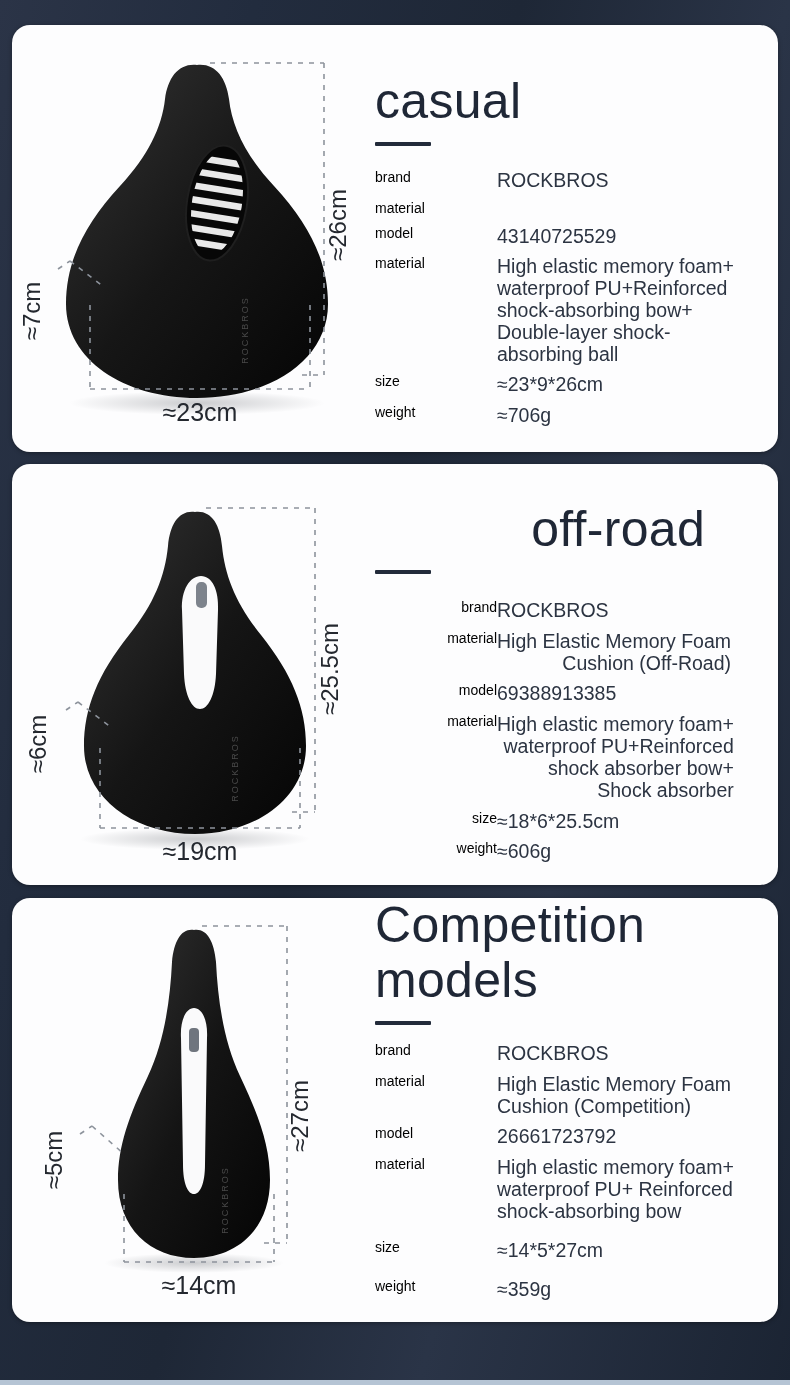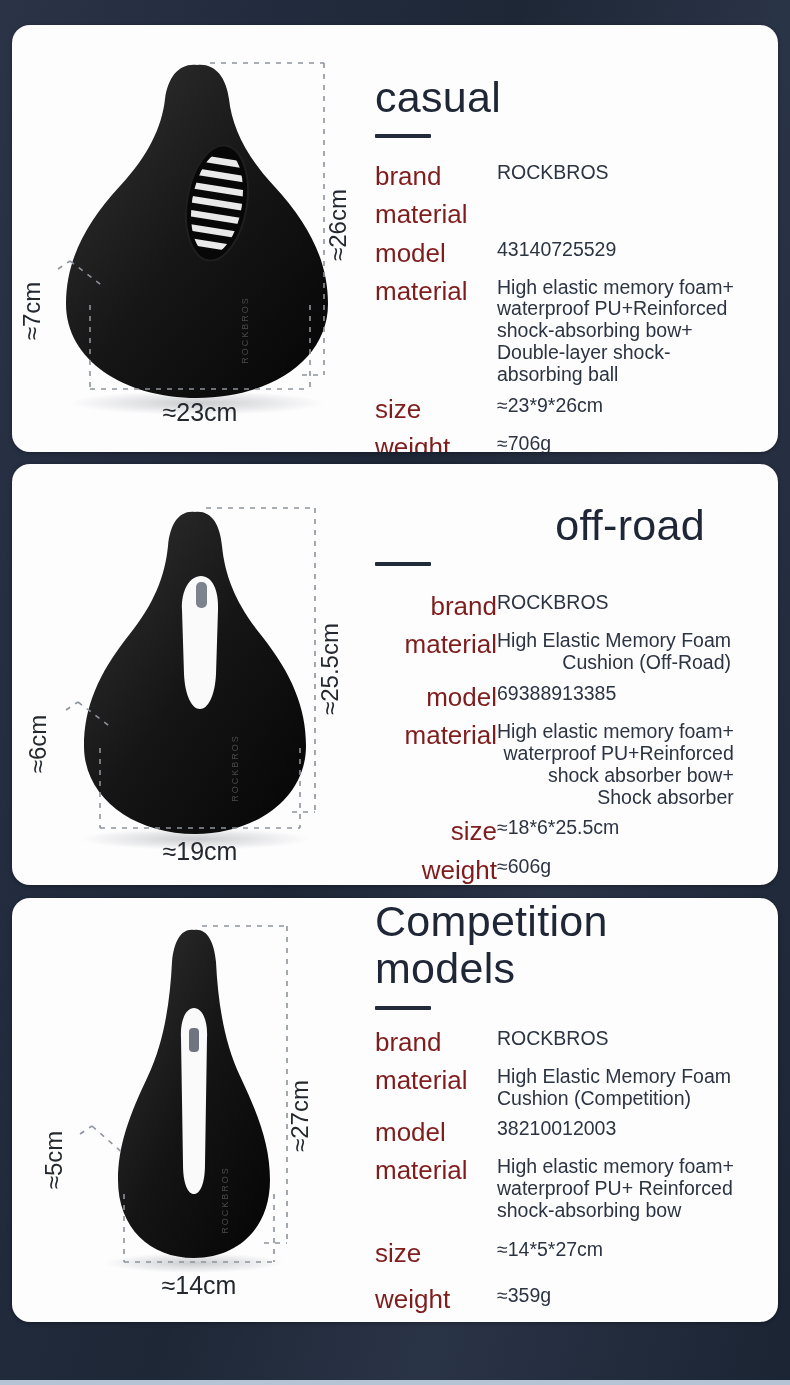--- a/index.html
+++ b/index.html
@@ -15,28 +15,28 @@
   }
   .card1{top:25px;height:427px;}
   .card2{top:464px;height:421px;}
   .card3{top:898px;height:424px;}
   .figure{position:absolute;left:0;top:0;width:360px;height:430px;}
   .figure svg{display:block;}
   .info{position:absolute;left:363px;top:0;width:397px;}
   .card1 .info{padding-top:49px;}
   .card2 .info{padding-top:38px;text-align:right;}
   .card3 .info{}
-  .title{font-size:43px;line-height:1.1;color:#1f2736;font-weight:500;max-width:330px;letter-spacing:.3px;}
+  .title{font-size:50px;line-height:1.1;color:#1f2736;font-weight:500;max-width:330px;letter-spacing:.3px;}
   .title-underline{width:56px;height:4px;background:#222b3a;margin-top:13px;border-radius:1px;}
   .specs{margin-top:24px;}
   .card2 .specs{margin-top:26px;}
   .card3 .specs{margin-top:18px;}
   .spec-row{display:flex;margin-bottom:9px;}
   .spec-row.mt{margin-top:17px;}
-  .spec-label{width:122px;flex:none;font-size:26px;line-height:1.12;color:#7f1d1d;}
+  .spec-label{width:122px;flex:none;font-size:14px;line-height:1.12;color:#000000;}
   .spec-value{font-size:19.5px;line-height:1.12;color:#2c3442;white-space:pre-line;}
   svg text{font-family:"Liberation Sans","DejaVu Sans",sans-serif;}
   .dim-text{fill:#24282f;font-size:24px;}
   .dim-text-b{fill:#24282f;font-size:25px;}
   .meas{stroke:#8d939c;stroke-width:1.6;stroke-dasharray:5 6;fill:none;}
   .logo-text{fill:#4a4a4a;font-size:9px;letter-spacing:2px;}
 </style>
 </head>
 <body>
 
@@ -240,21 +240,21 @@
         <div class="spec-label">brand</div>
         <div class="spec-value">ROCKBROS</div>
       </div>
       <div class="spec-row">
         <div class="spec-label">material</div>
         <div class="spec-value">High Elastic Memory Foam
 Cushion (Competition)</div>
       </div>
       <div class="spec-row">
         <div class="spec-label">model</div>
-        <div class="spec-value">38210012003</div>
+        <div class="spec-value">26661723792</div>
       </div>
       <div class="spec-row">
         <div class="spec-label">material</div>
         <div class="spec-value">High elastic memory foam+
 waterproof PU+ Reinforced
 shock-absorbing bow</div>
       </div>
       <div class="spec-row mt">
         <div class="spec-label">size</div>
         <div class="spec-value">≈14*5*27cm</div>

